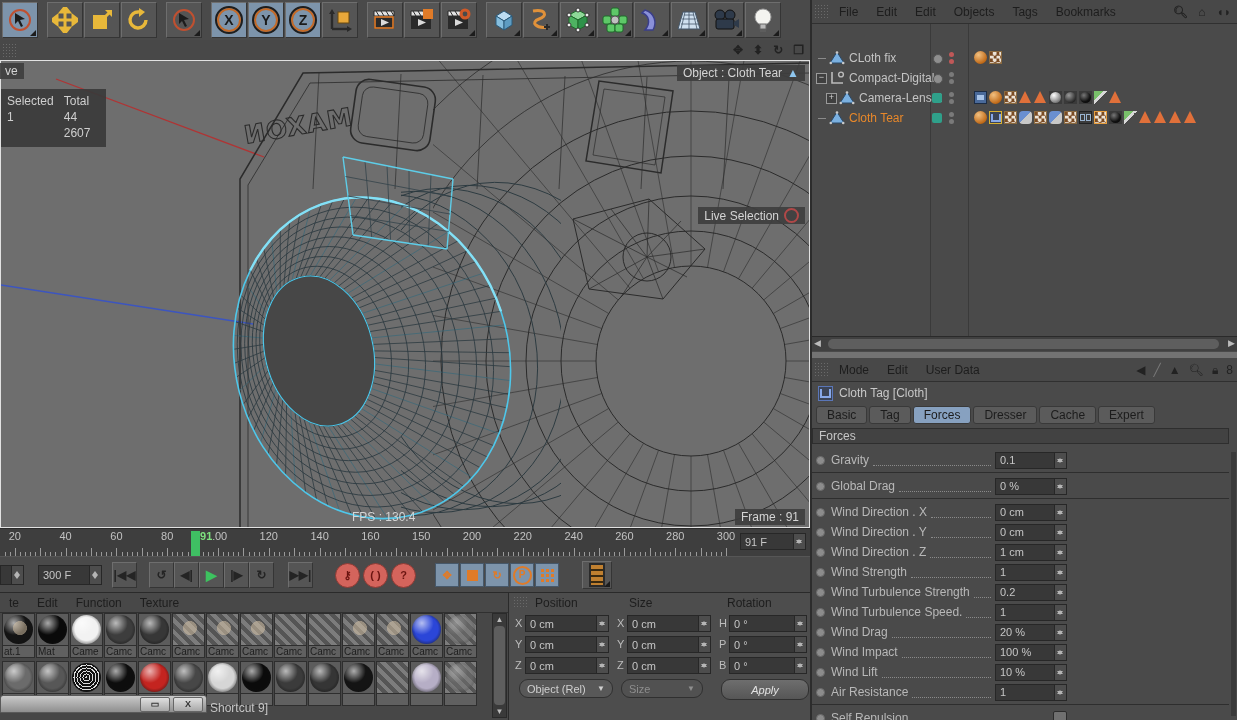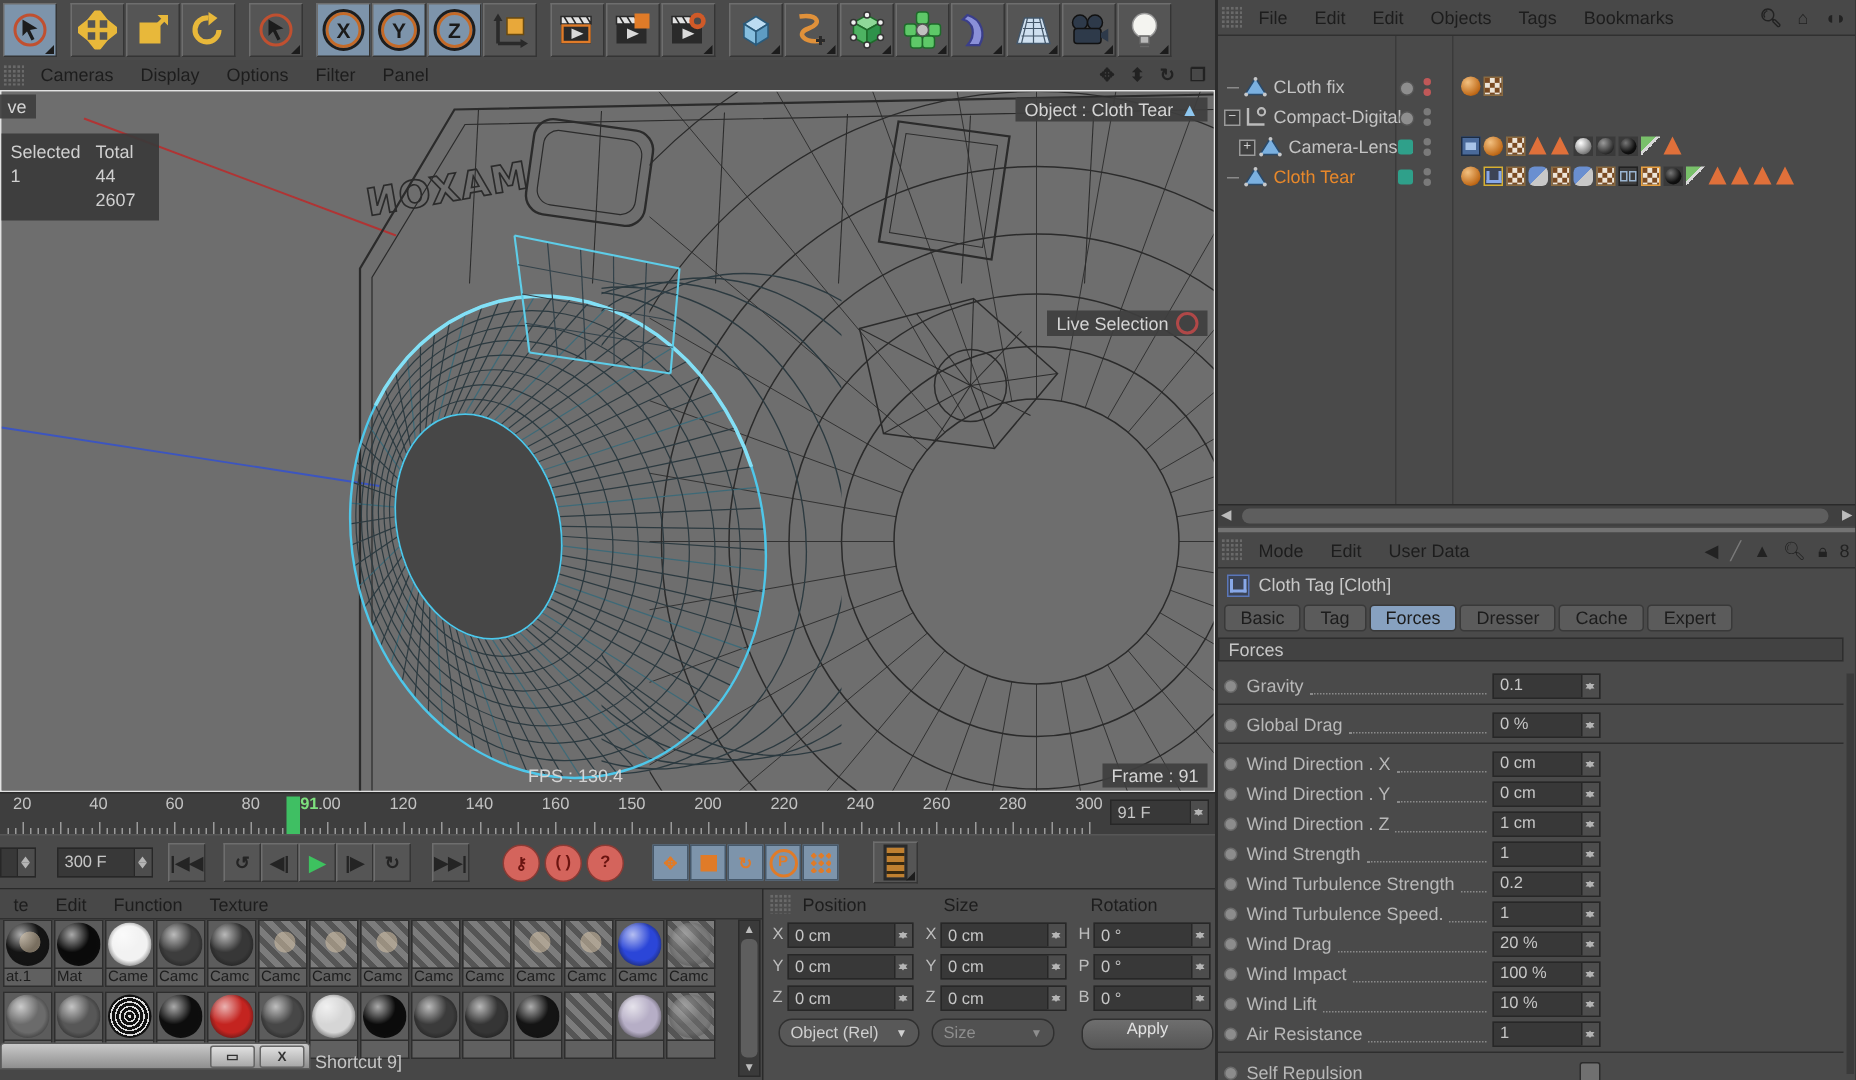--- a/index.html
+++ b/index.html
@@ -62,36 +62,36 @@
   .sarrow{position:absolute;left:0;width:100%;height:11px;color:#bbb;font-size:8px;text-align:center;line-height:11px;}
   
   #coords{left:508px;top:592px;width:302px;height:128px;background:#4d4d4d;border-top:1px solid #2a2a2a;border-left:1px solid #2a2a2a;box-sizing:border-box;}
   .chead{position:absolute;top:3px;color:#1d1d1d;font-size:12px;}
   .crow-label{position:absolute;color:#bdbdbd;font-size:11px;}
   .cfield{position:absolute;width:84px;}
   .dropdown{position:absolute;height:19px;background:#585858;border:1px solid #303030;border-radius:9px;color:#cfcfcf;
             display:flex;align-items:center;justify-content:space-between;padding:0 7px;box-sizing:border-box;}
   .dropdown.dis{color:#8e8e8e;background:#515151;}
   .applybtn{position:absolute;height:19px;background:linear-gradient(#6e6e6e,#565656);border:1px solid #303030;border-radius:9px;
-            color:#e2e2e2;display:flex;justify-content:center;}
+            color:#e2e2e2;display:flex;align-items:center;justify-content:center;font-style:italic;}
   
   #divider{left:810px;top:0;width:2px;height:720px;background:#2c2c2c;}
   #right{left:812px;top:0;width:425px;height:720px;background:#4a4a4a;}
   #om-tree{position:absolute;left:0;top:24px;width:425px;height:312px;background:#4a4a4a;}
   .om-row{position:absolute;left:0;width:425px;height:20px;}
   .om-name{position:absolute;top:3px;font-size:12px;color:#c4c4c4;white-space:nowrap;}
   .om-name.sel{color:#e8882a;}
   .colline{position:absolute;top:0;width:1px;height:312px;background:#3a3a3a;}
   .dot{position:absolute;border-radius:50%;}
   .expander{position:absolute;width:9px;height:9px;background:#3f3f3f;border:1px solid #9a9a9a;color:#cfcfcf;
             font-size:9px;line-height:7px;text-align:center;top:5px;}
   .tag{position:absolute;top:3px;width:13px;height:13px;}
   .omscroll{position:absolute;left:0;top:336px;width:425px;height:15px;background:#404040;border-top:1px solid #2a2a2a;box-sizing:border-box;}
   
-  #attr{position:absolute;left:0;top:352px;width:425px;height:368px;background:#4a4a4a;border-top:3px solid #737373;box-sizing:border-box;}
+  #attr{position:absolute;left:0;top:352px;width:425px;height:368px;background:#4a4a4a;border-top:6px solid #737373;box-sizing:border-box;}
   .tab{display:inline-block;background:#5b5b5b;border:1px solid #393939;border-radius:3px;color:#1c1c1c;
        padding:1px 10px;margin-right:2px;font-size:12px;}
   .tab.active{background:#87a1c0;}
   .secbar{position:absolute;left:0;right:8px;height:16px;background:#424242;border:1px solid #2e2e2e;color:#c6c6c6;
           font-size:12px;padding-left:6px;box-sizing:border-box;}
   .attr-row{position:absolute;left:4px;right:10px;height:20px;display:flex;align-items:center;}
   .attr-dot{width:7px;height:7px;border-radius:50%;background:#8c8c8c;border:1px solid #6a6a6a;margin-right:6px;flex:none;}
   .attr-label{color:#b8b8b8;font-size:12px;white-space:nowrap;}
   .dotlead{flex:1;border-bottom:1px dotted #8a8a8a;height:55%;margin:0 4px;min-width:4px;}
   .attr-field{width:72px;flex:none;}
@@ -263,27 +263,20 @@
         <svg width="26" height="26">
           <circle cx="13" cy="10" r="8" fill="#f4f4f0" stroke="#999"></circle>
           <rect x="10" y="17" width="6" height="5" fill="#b8b8b8" stroke="#666"></rect>
           <line x1="10" y1="24" x2="16" y2="24" stroke="#666"></line>
         </svg>
       </div>
     </div>
 
   <div id="vpmenu" class="abs menu-row">
     <span class="grip" style="height:14px"></span>
-    <span id="vpmenuitems" style="display:flex">
-        <span class="menu-item">Cameras</span>
-        <span class="menu-item">Display</span>
-        <span class="menu-item">Options</span>
-        <span class="menu-item">Filter</span>
-        <span class="menu-item">Panel</span>
-      </span>
     <span style="flex:1"></span>
     <span style="color:#222;margin:0 5px;font-weight:bold">✥</span>
     <span style="color:#222;margin:0 5px;font-weight:bold">⬍</span>
     <span style="color:#222;margin:0 5px;font-weight:bold">↻</span>
     <span style="color:#222;margin:0 6px 0 5px;font-weight:bold">❐</span>
   </div>
 
   <div id="viewport" class="abs">
     <div id="vpsvgwrap" style="position:absolute;inset:0;overflow:hidden"><svg width="810" height="468" viewBox="0 0 810 468">
           <rect width="810" height="468" fill="#6e6e6e"></rect>

